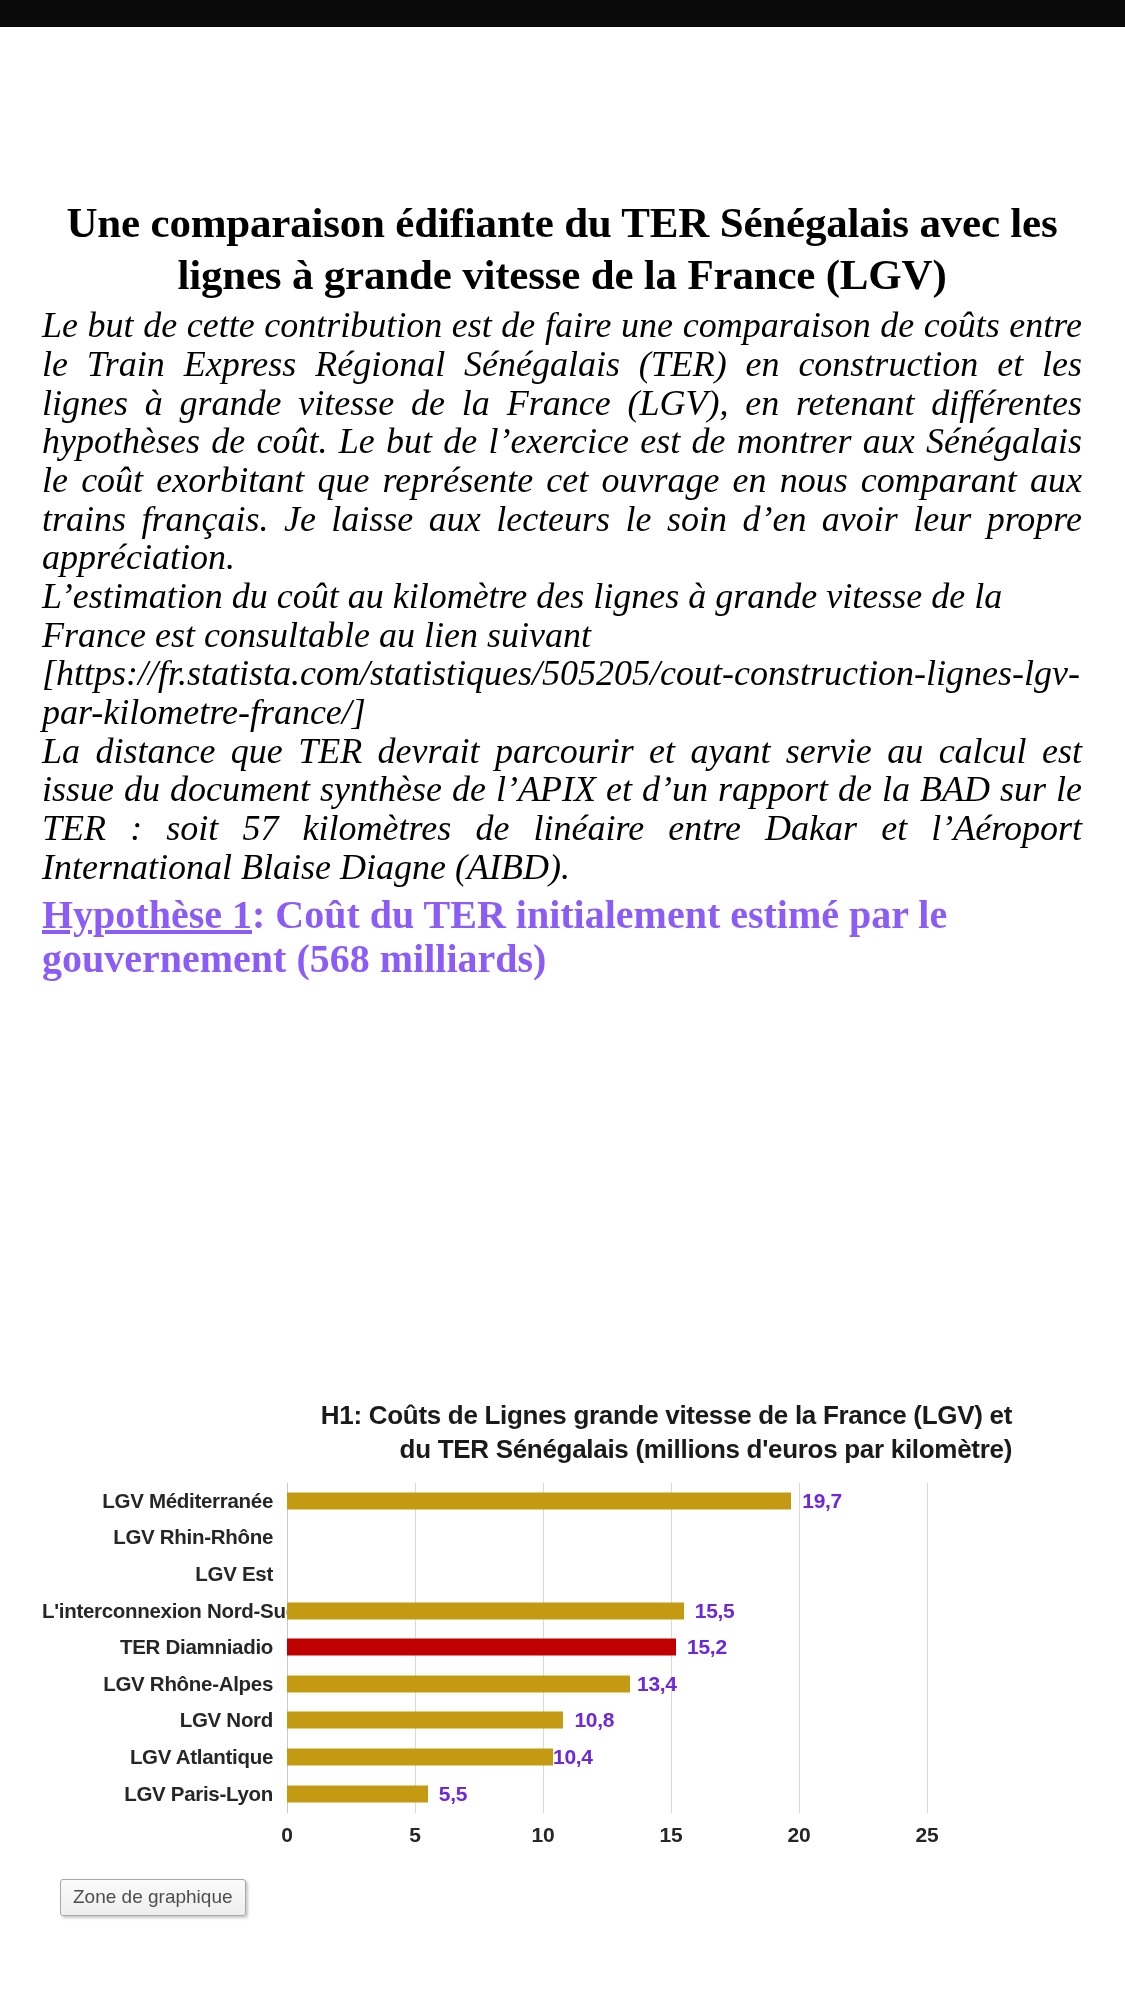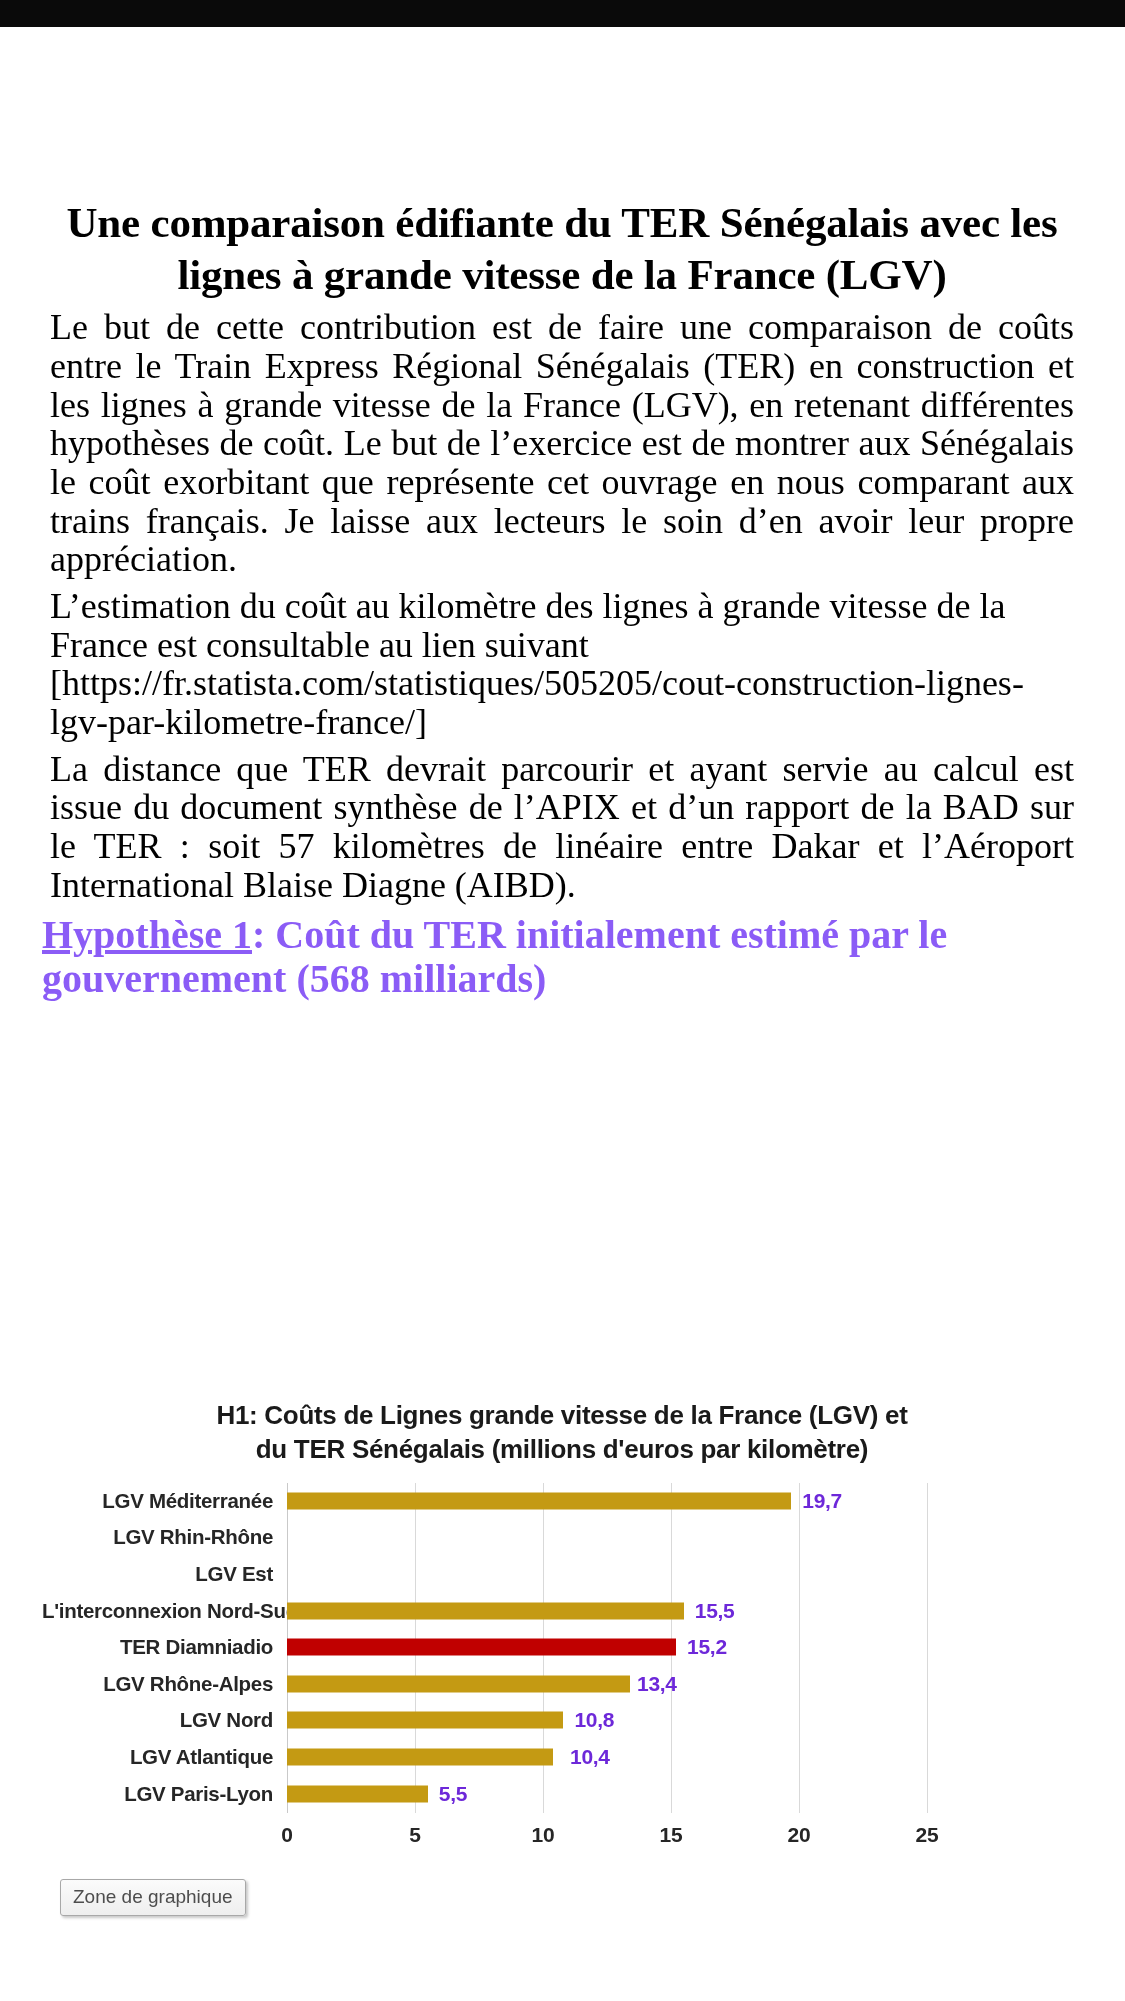--- a/index.html
+++ b/index.html
@@ -27,44 +27,45 @@
     text-align:center;
     margin:0 0 6px 0;
     color:#000;
     letter-spacing:-0.2px;
   }
   p.body{
     font-family:"Liberation Serif", serif;
     font-size:36px;
     line-height:1.075;
     text-align:justify;
-    margin:8px;
+    margin:0;
     color:#000;
     hyphens:none;
+    font-style:italic;
   }
   p.body.nojust{ text-align:left; }
   h2.sub{
     font-family:"Liberation Serif", serif;
     font-weight:bold;
     font-size:40px;
     line-height:1.12;
     margin:6px 0 0 0;
     text-align:left;
     color:#8b5cf6;
   }
   h2.sub .u{ text-decoration:underline; }
 
   
   .chart{
     position:absolute;left:42px;top:1366px;width:1040px;height:560px;
     background:#fff;
     font-family:"Liberation Sans", sans-serif;
   }
   .chart-title{
-    text-align:center;
+    text-align:right;
     font-weight:bold;
     font-size:26px;
     line-height:1.30;
     color:#1a1a1a;
     letter-spacing:-0.3px;
     padding:6px 70px 0 70px;
     box-sizing:border-box;
   }
   .plot-wrap{
     position:relative;
@@ -220,21 +221,21 @@
             <div class="cat-label">LGV Nord</div>
             <div class="bar-area">
               <div class="bar" style="width: 276.48px;"></div>
               <div class="bar-val" style="left: 287.48px;">10,8</div>
             </div>
           </div>
           <div class="row">
             <div class="cat-label">LGV Atlantique</div>
             <div class="bar-area">
               <div class="bar" style="width: 266.24px;"></div>
-              <div class="bar-val" style="left: 283px;">10,4</div>
+              <div class="bar-val" style="left: 266px;">10,4</div>
             </div>
           </div>
           <div class="row">
             <div class="cat-label">LGV Paris-Lyon</div>
             <div class="bar-area">
               <div class="bar" style="width: 140.8px;"></div>
               <div class="bar-val" style="left: 151.8px;">5,5</div>
             </div>
           </div>
         </div>

